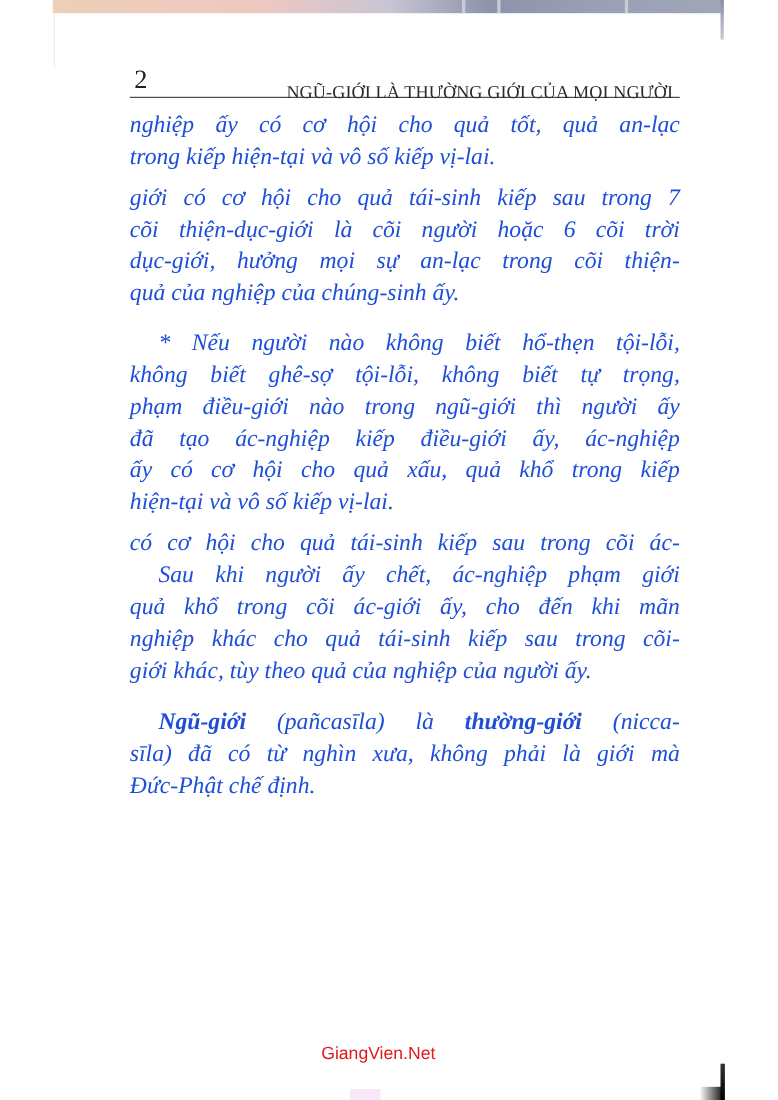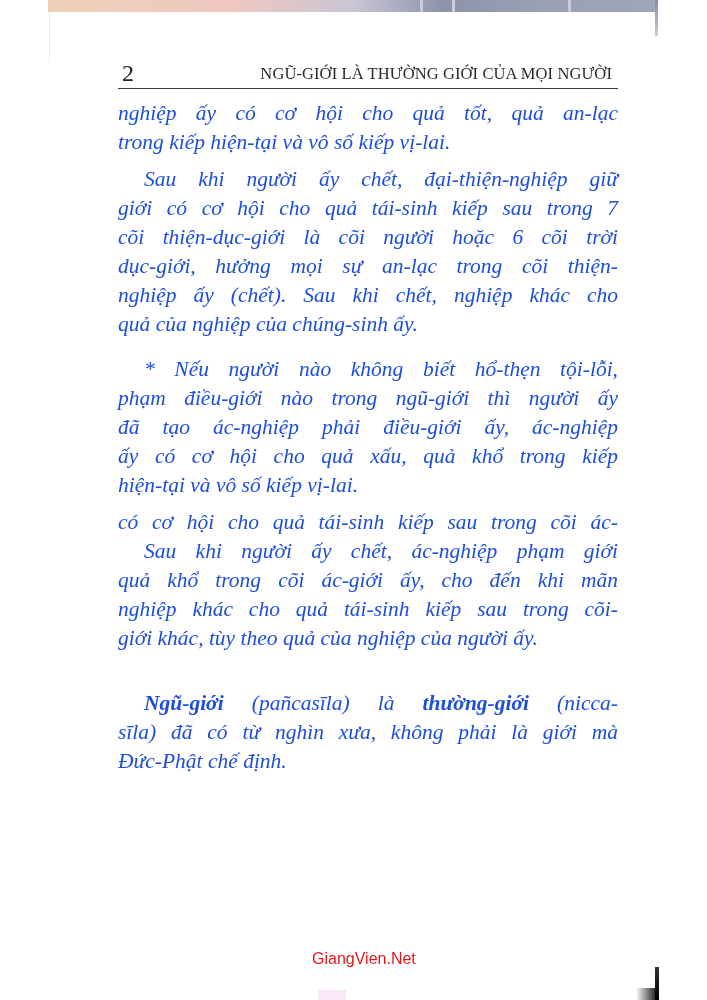--- a/index.html
+++ b/index.html
@@ -61,46 +61,46 @@
       position: absolute;
       left: 4px;
       top: 2px;
       font-size: 24px;
       font-family: "Liberation Serif", serif;
       color: #222;
     }
     .header-title {
       position: absolute;
       right: 6px;
-      top: 6px;
+      top: 16px;
       font-size: 16.5px;
       letter-spacing: 0.1px;
       color: #2a2a2a;
       font-family: "Liberation Serif", serif;
     }
     .body-text {
       margin-top: 10px;
       font-style: italic;
       font-size: 21.5px;
       line-height: 29px;
       text-align: justify;
       color: #1d4ed8;
     }
     .para {
       margin: 0;
     }
     .gap-sm { margin-top: 8px; }
     .gap-md { margin-top: 16px; font-style: italic; }
-    .gap-lg { margin-top: 36px; }
+    .gap-lg { margin-top: 18px; }
     .bold { font-weight: bold; }
     .line { display: block; text-align: justify; text-align-last: justify; white-space: nowrap; }
     .line.last { text-align-last: left; }
     .watermark {
       position: absolute;
-      left: 312px;
+      left: 292px;
       top: 950px;
       font-family: "Liberation Sans", "DejaVu Sans", sans-serif;
       font-size: 16px;
       color: #e0191c;
     }
     .corner-mark {
       position: absolute;
       left: 655px;
       top: 967px;
       width: 4px;
@@ -141,32 +141,31 @@
     <span class="header-title">NGŨ-GIỚI LÀ THƯỜNG GIỚI CỦA MỌI NGƯỜI</span>
   </div>
 
   <div class="body-text">
     <p class="para">
       <span class="line">nghiệp ấy có cơ hội cho quả tốt, quả an-lạc</span>
       <span class="line last">trong kiếp hiện-tại và vô số kiếp vị-lai.</span>
     </p>
 
     <p class="para gap-sm">
-      <span class="line" style="padding-left:26px">Sau khi người ấy chết, đại-thiện-nghiệp giữ</span>
       <span class="line">giới có cơ hội cho quả tái-sinh kiếp sau trong 7</span>
       <span class="line">cõi thiện-dục-giới là cõi người hoặc 6 cõi trời</span>
       <span class="line">dục-giới, hưởng mọi sự an-lạc trong cõi thiện-</span>
-      <span class="line">nghiệp ấy (chết). Sau khi chết, nghiệp khác cho</span>
       <span class="line last">quả của nghiệp của chúng-sinh ấy.</span>
     </p>
 
     <p class="para gap-md">
       <span class="line" style="padding-left:26px">* Nếu người nào không biết hổ-thẹn tội-lỗi,</span>
+      <span class="line">không biết ghê-sợ tội-lỗi, không biết tự trọng,</span>
       <span class="line">phạm điều-giới nào trong ngũ-giới thì người ấy</span>
-      <span class="line">đã tạo ác-nghiệp phải điều-giới ấy, ác-nghiệp</span>
+      <span class="line">đã tạo ác-nghiệp kiếp điều-giới ấy, ác-nghiệp</span>
       <span class="line">ấy có cơ hội cho quả xấu, quả khổ trong kiếp</span>
       <span class="line last">hiện-tại và vô số kiếp vị-lai.</span>
     </p>
 
     <p class="para gap-sm">
       <span class="line">có cơ hội cho quả tái-sinh kiếp sau trong cõi ác-</span>
       <span class="line" style="padding-left:26px">Sau khi người ấy chết, ác-nghiệp phạm giới</span>
       <span class="line">quả khổ trong cõi ác-giới ấy, cho đến khi mãn</span>
       <span class="line">nghiệp khác cho quả tái-sinh kiếp sau trong cõi-</span>
       <span class="line last">giới khác, tùy theo quả của nghiệp của người ấy.</span>

